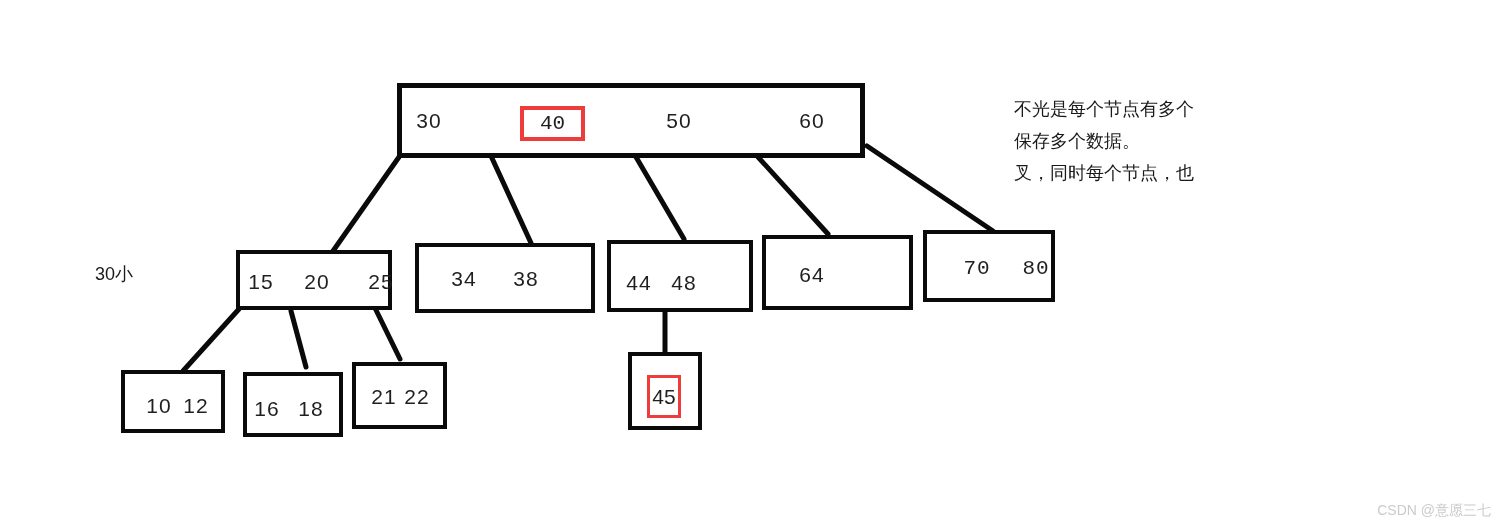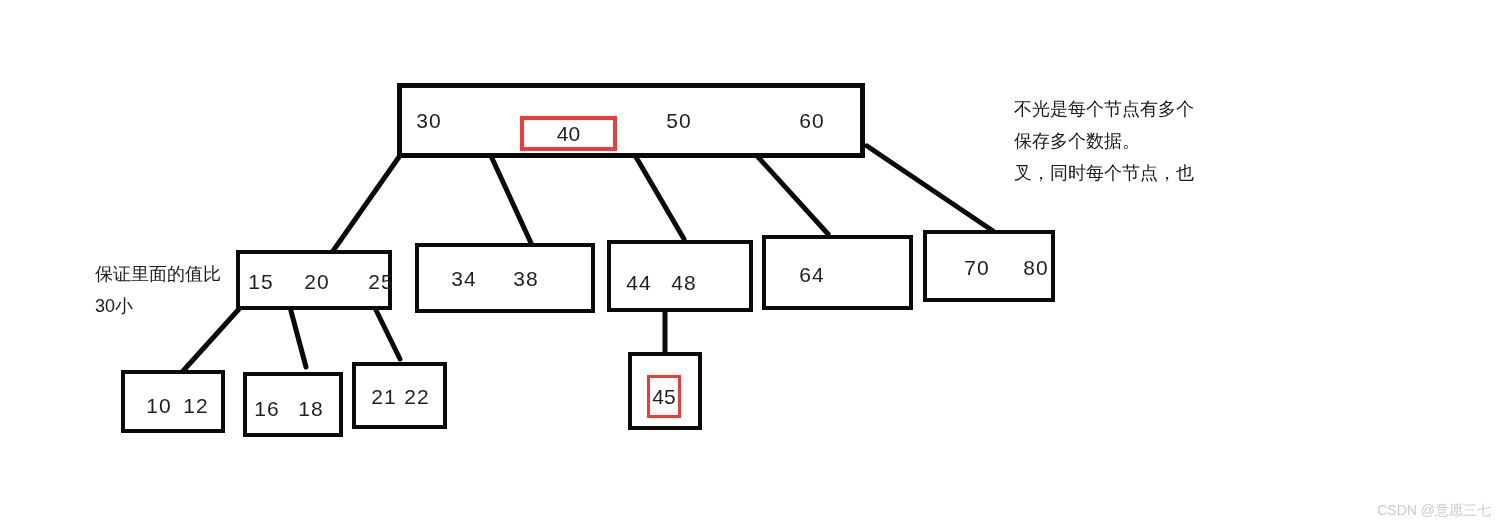--- a/index.html
+++ b/index.html
@@ -79,21 +79,21 @@
     <line class="edge" x1="758" y1="157" x2="828" y2="234"></line>
     <line class="edge" x1="867" y1="146" x2="993" y2="231"></line>
     <line class="edge" x1="239" y1="309" x2="183" y2="371"></line>
     <line class="edge" x1="291" y1="311" x2="306" y2="367"></line>
     <line class="edge" x1="375" y1="308" x2="400" y2="359"></line>
     <line class="edge" x1="665" y1="311" x2="665" y2="353"></line>
   </svg>
 
   <div class="node root" style="left:397px; top:83px; width:468px; height:75px;">
     <span class="val" style="left:27px; top:33px;">30</span>
-    <span class="hl-box" style="left:118px; top:28px; width:97px; height:35px;">
+    <span class="hl-box" style="left:118px; top:18px; width:65px; height:35px;font-family:Liberation Mono, monospace;">
       <span class="val-in">40</span>
     </span>
     <span class="val" style="left:277px; top:33px;">50</span>
     <span class="val" style="left:410px; top:33px;">60</span>
   </div>
 
   <div class="node" style="left:236px; top:250px; width:156px; height:60px;">
     <span class="val" style="left:21px; top:28px;">15</span>
     <span class="val" style="left:77px; top:28px;">20</span>
     <span class="val" style="left:141px; top:28px;">25</span>
@@ -106,21 +106,21 @@
 
   <div class="node" style="left:607px; top:240px; width:146px; height:72px;">
     <span class="val" style="left:28px; top:39px;">44</span>
     <span class="val" style="left:73px; top:39px;">48</span>
   </div>
 
   <div class="node" style="left:762px; top:235px; width:151px; height:75px;">
     <span class="val" style="left:46px; top:36px;">64</span>
   </div>
 
-  <div class="node" style="left:923px; top:230px; width:132px; height:72px;">
+  <div class="node" style="left:923px; top:230px; width:132px; height:72px;font-family:Liberation Mono, monospace;">
     <span class="val" style="left:50px; top:34px;">70</span>
     <span class="val" style="left:109px; top:34px;">80</span>
   </div>
 
   <div class="node" style="left:121px; top:370px; width:104px; height:63px;">
     <span class="val" style="left:34px; top:32px;">10</span>
     <span class="val" style="left:71px; top:32px;">12</span>
   </div>
 
   <div class="node" style="left:243px; top:372px; width:100px; height:65px;">
@@ -139,19 +139,18 @@
     </span>
   </div>
 
   <div class="note" style="left:1014px; top:93px; width:210px;">
     <div>不光是每个节点有多个</div>
     <div>保存多个数据。</div>
     <div>叉，同时每个节点，也</div>
   </div>
 
   <div class="note" style="left:95px; top:258px; width:150px;">
-    <div>保证里面的值比</div>
     <div>30小</div>
   </div>
 
   <div class="watermark" style="right:10px; top:502px;">CSDN @意愿三七</div>
 
 </div>
 
 </body></html>

